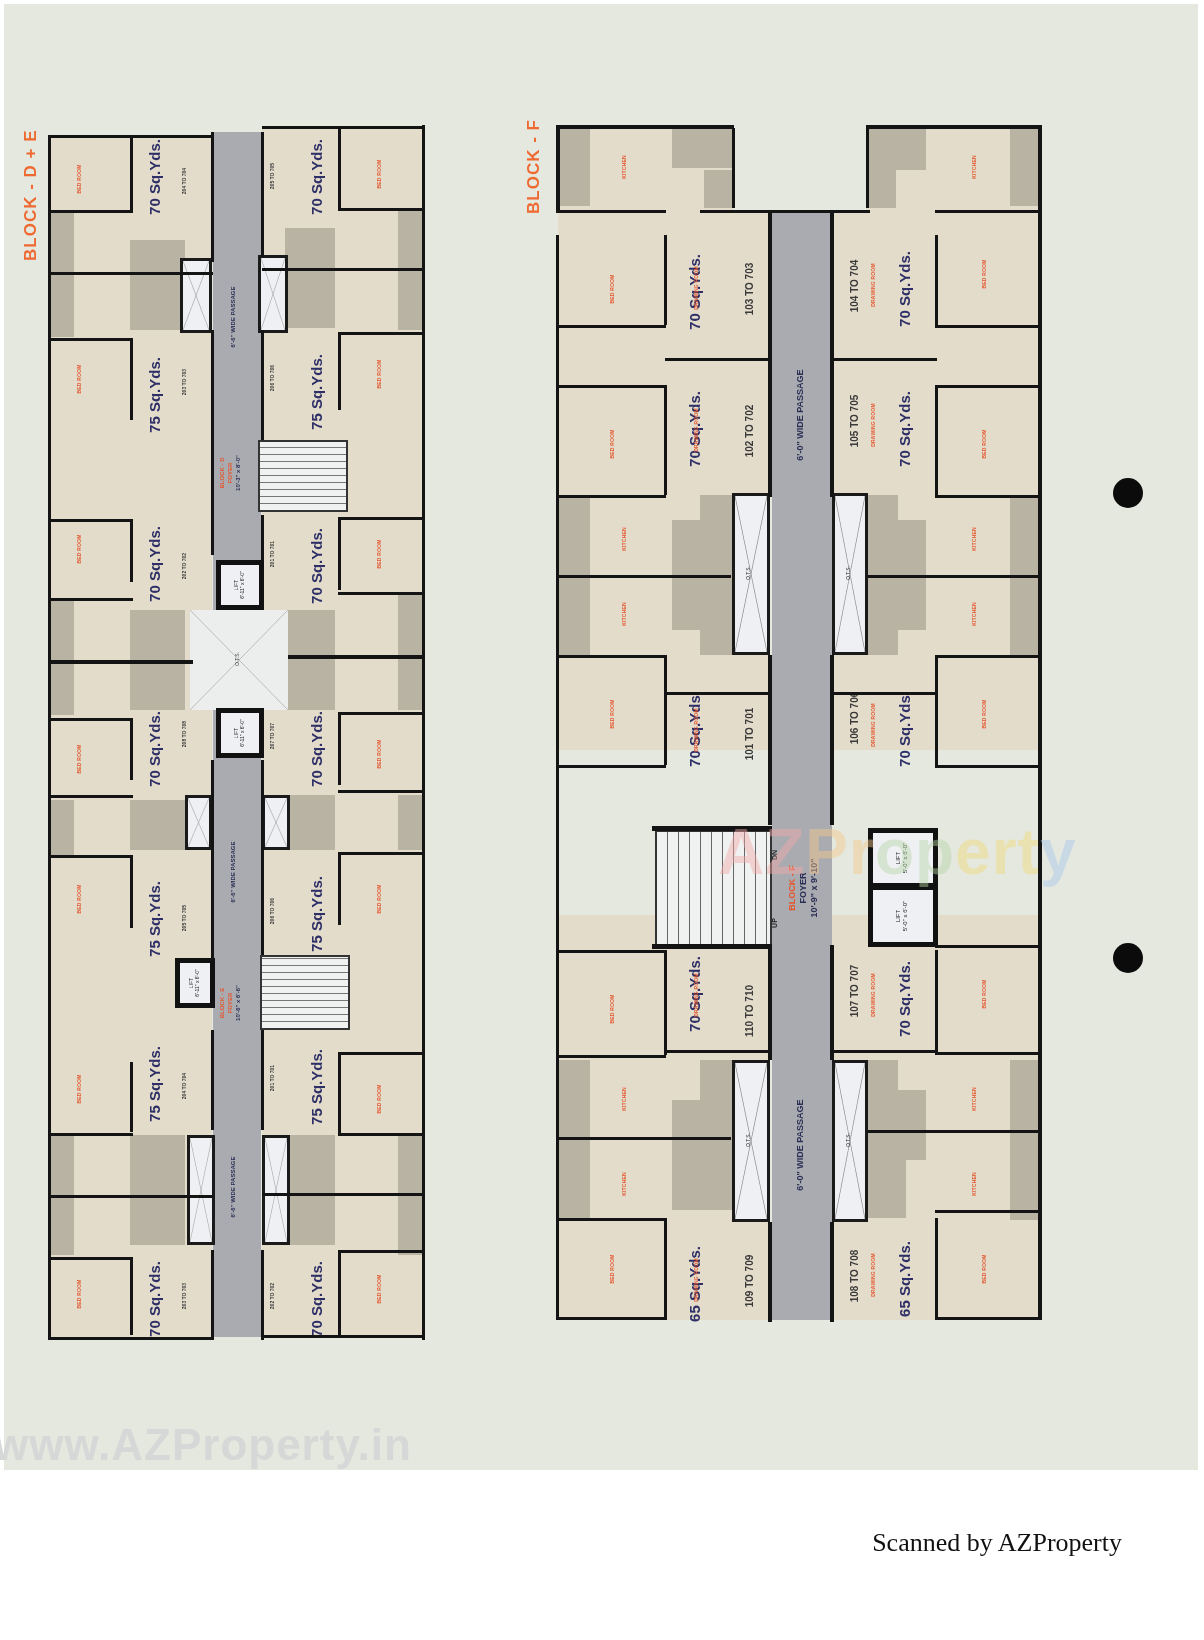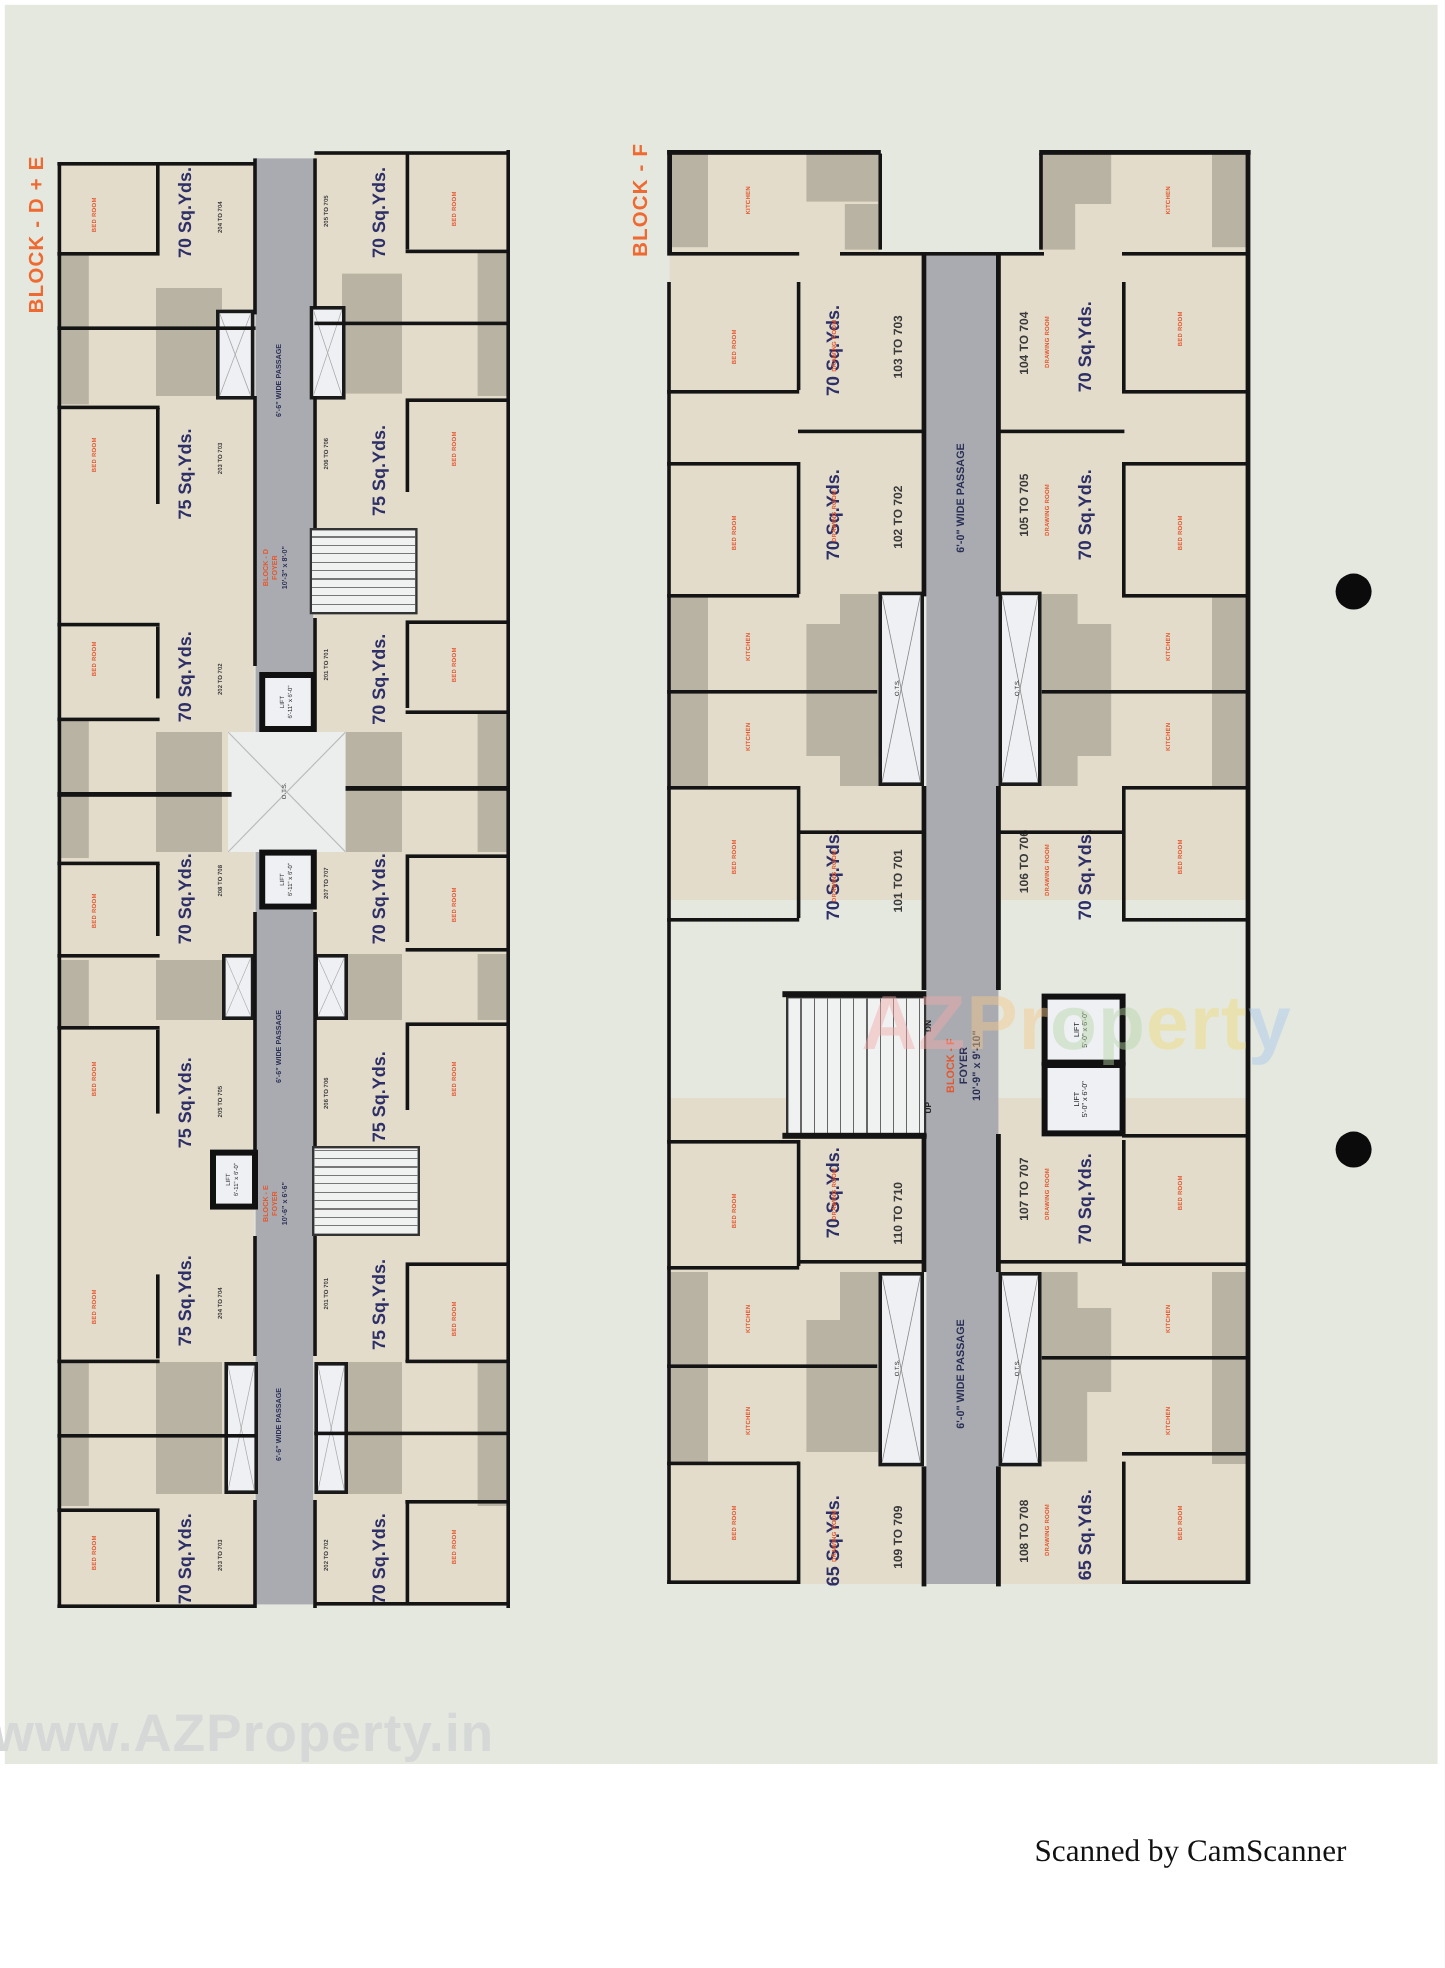--- a/index.html
+++ b/index.html
@@ -423,13 +423,13 @@
   <div class="wall" style="left:832px;top:1050px;width:105px;height:3px;"></div>
 </div>
 
 <div class="watermark" style="left:718px;top:815px;">
   <span style="color:#f4a9a9;">AZ</span><span style="color:#f7c98a;">Pr</span><span style="color:#b7d6a6;">op</span><span style="color:#f3d97a;">ert</span><span style="color:#a7c9ee;">y</span>
 </div>
 <div class="hole" style="left:1113px;top:478px;"></div>
 <div class="hole" style="left:1113px;top:943px;"></div>
 
 <div class="bottom-wm">www.AZProperty.in</div>
-<div class="footer">Scanned by CamScanner</div>
+<div class="footer">Scanned by AZProperty</div>
 
 </body></html>

